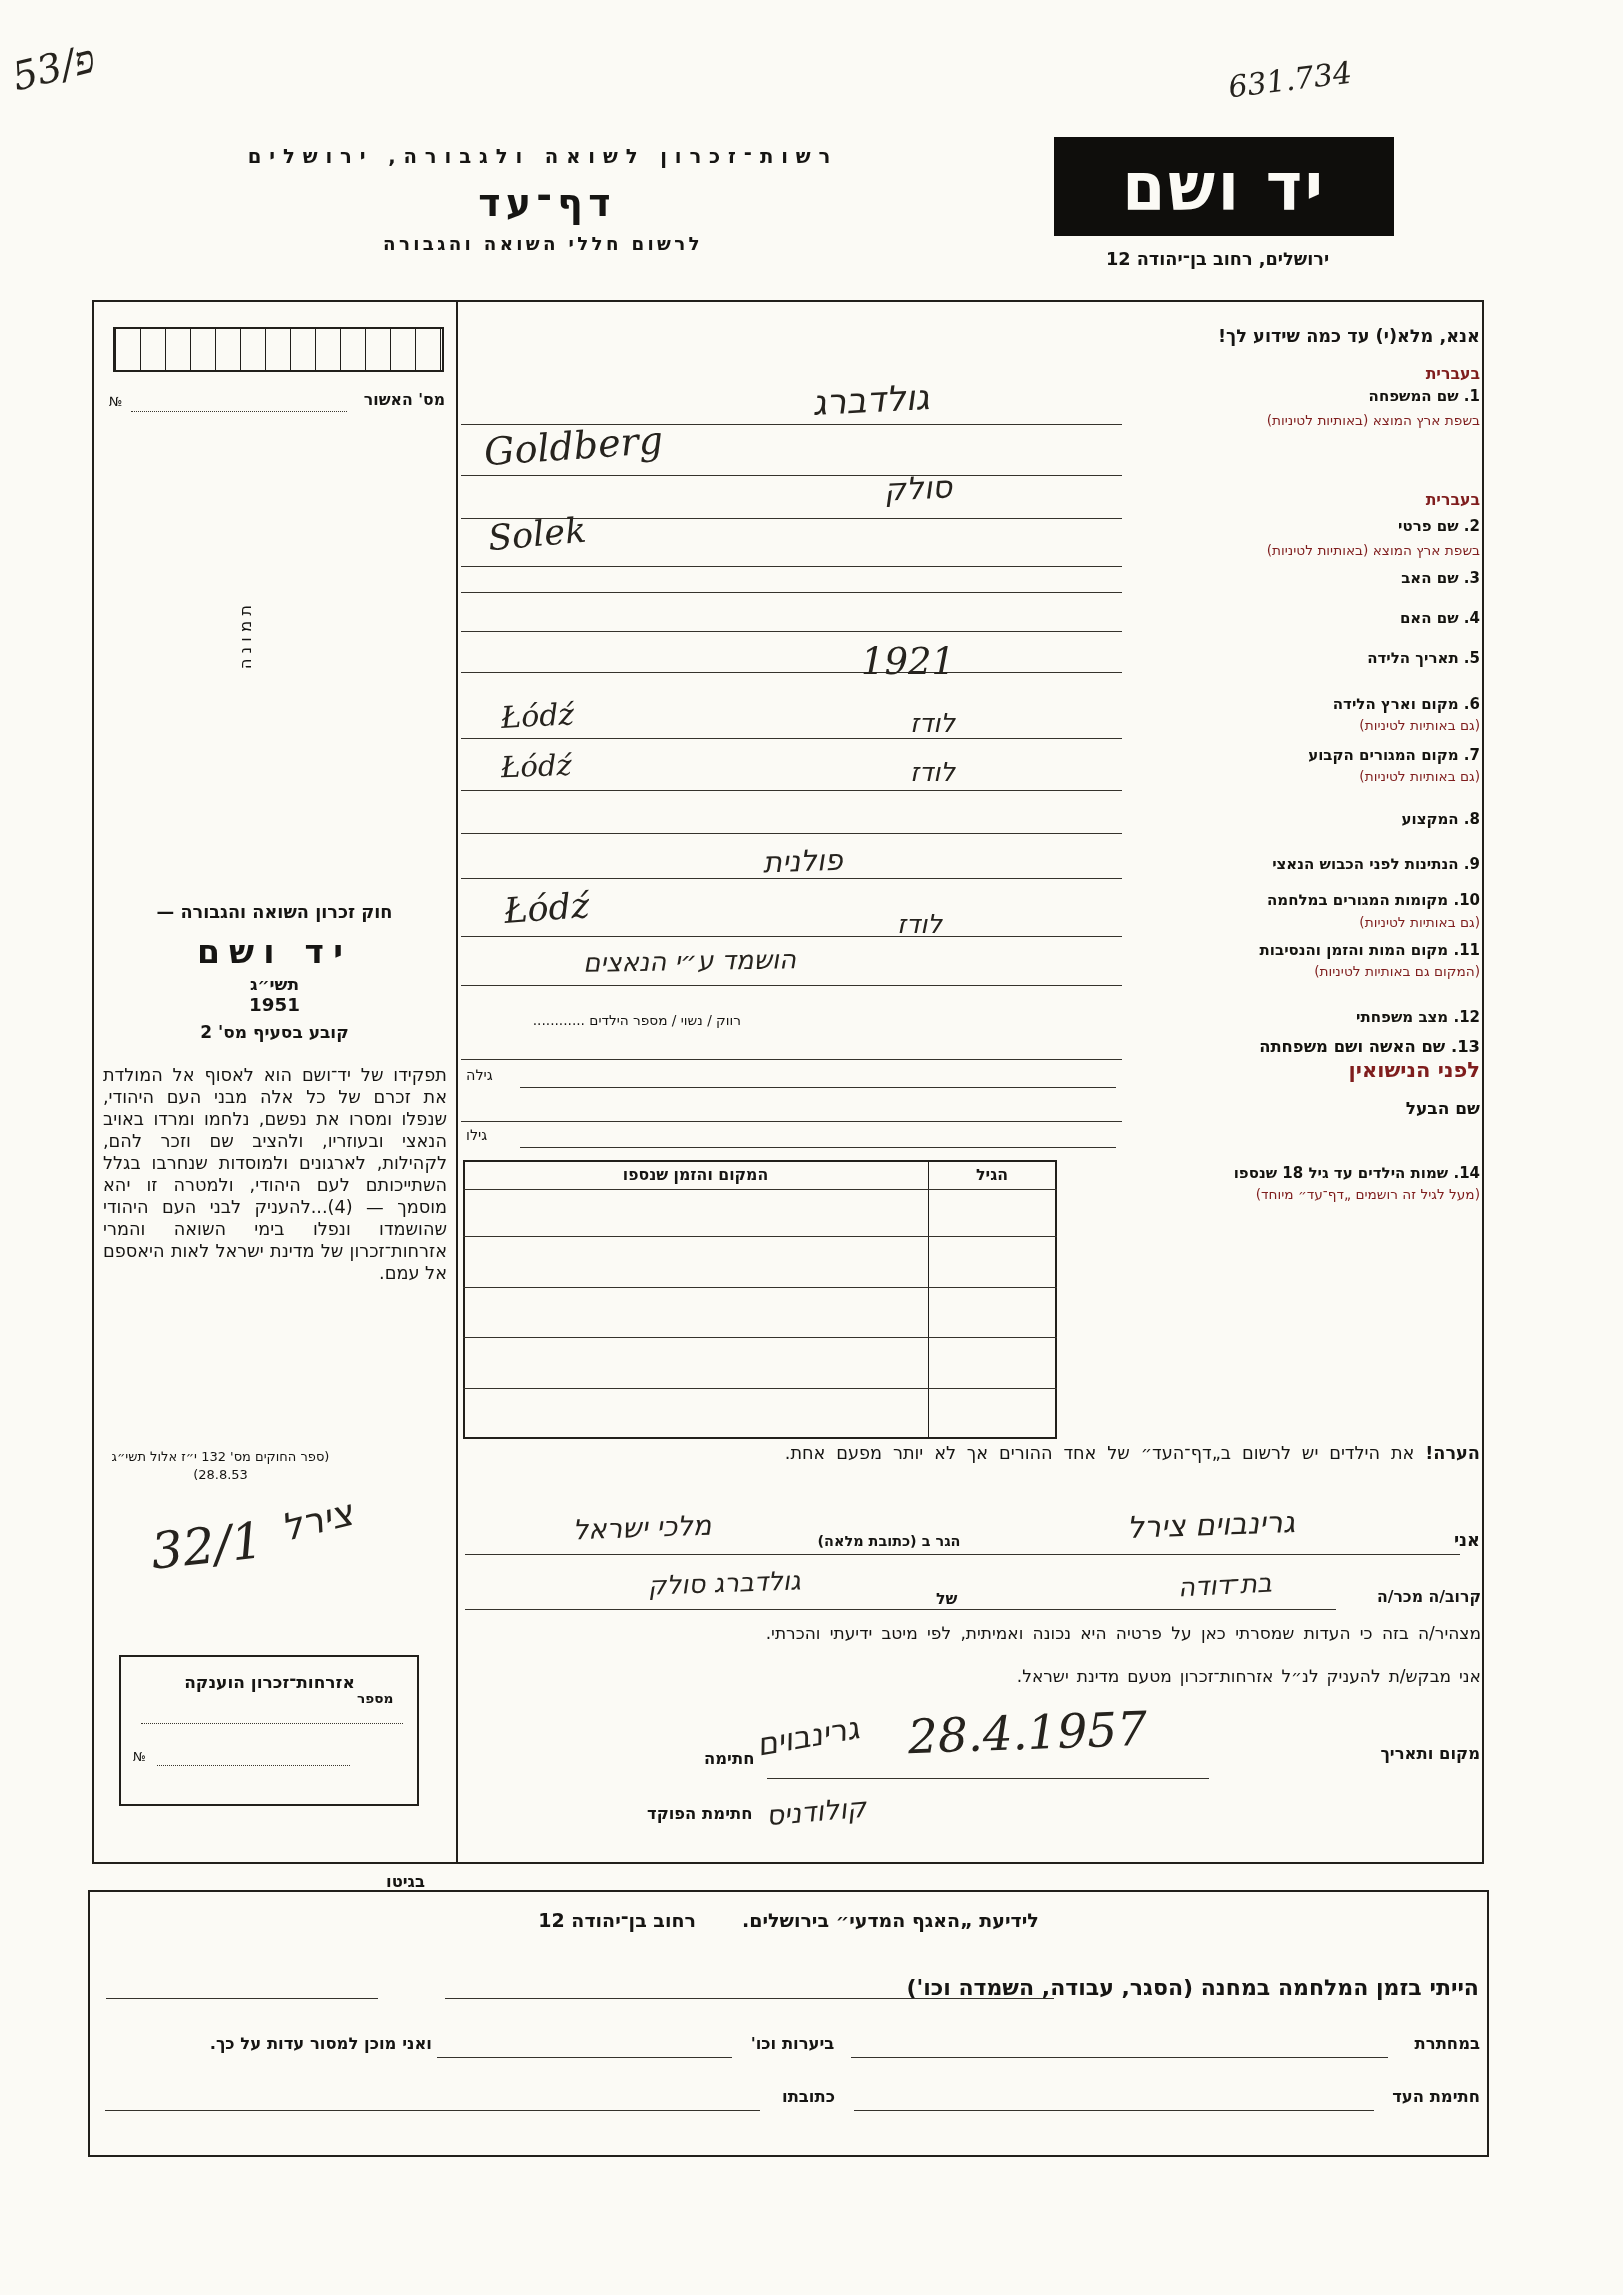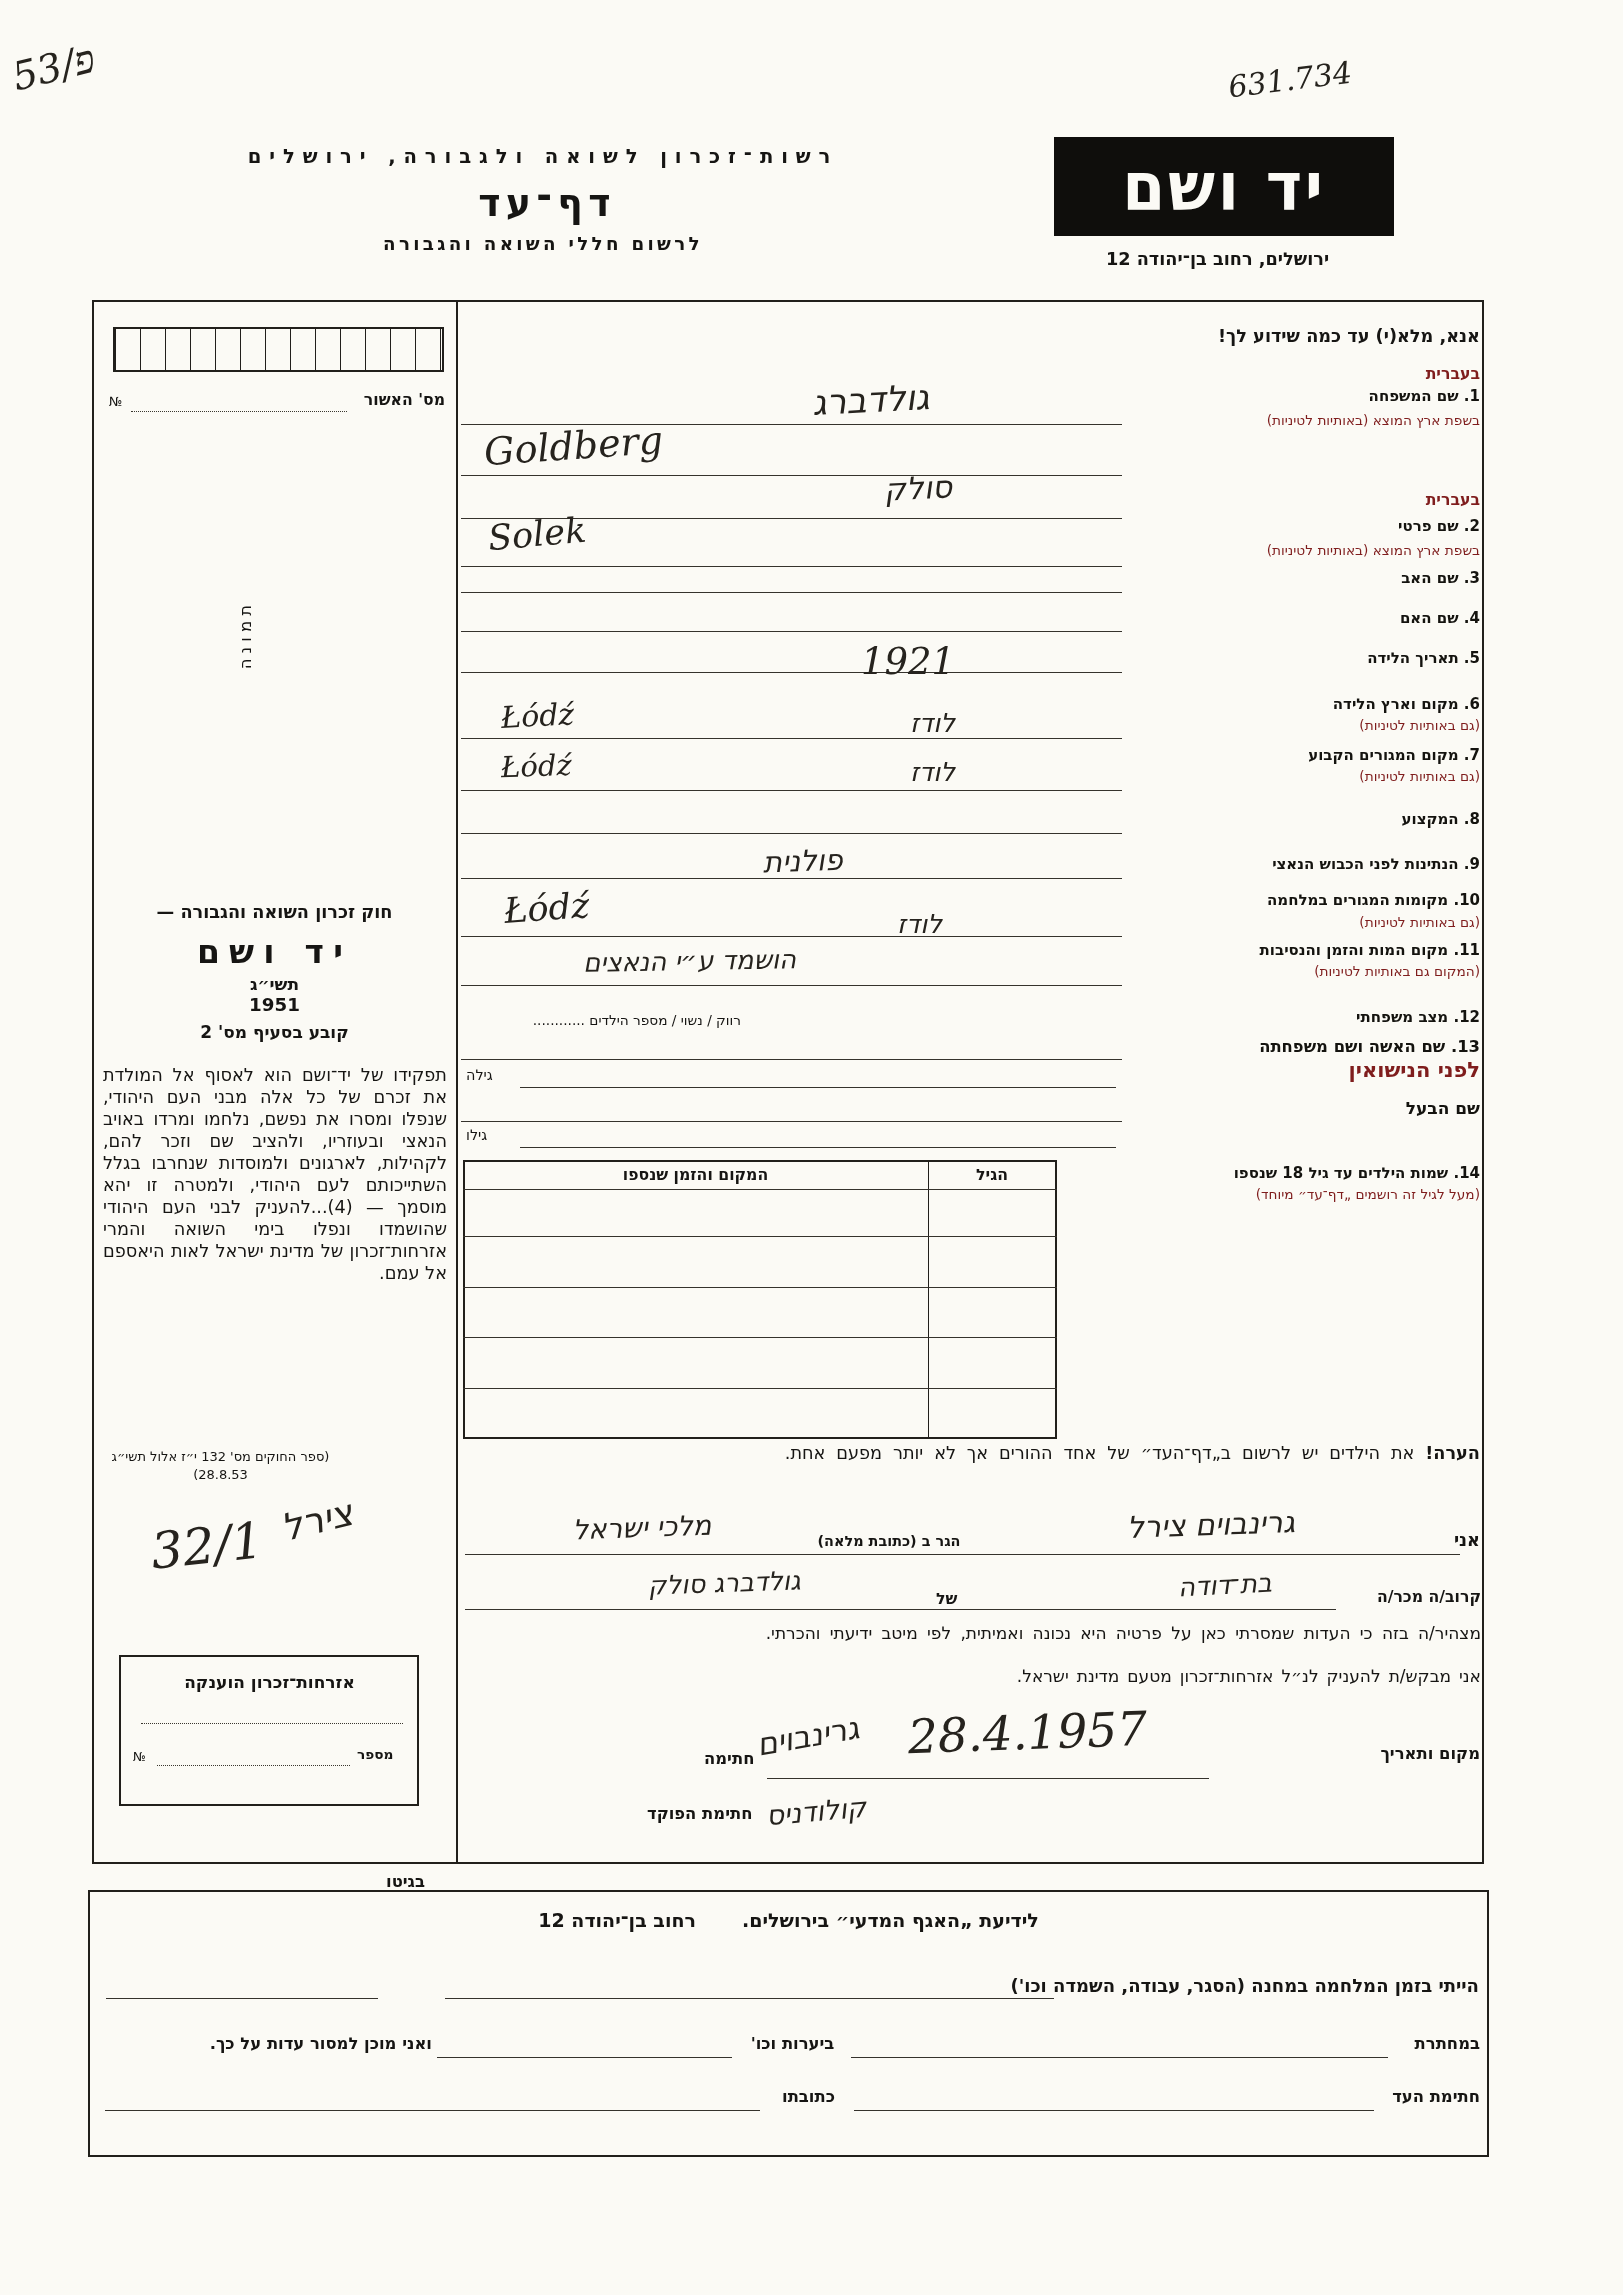--- a/index.html
+++ b/index.html
@@ -168,31 +168,31 @@
   <div class="abs hw c" style="left:864px;top:1705px;width:327px;font-size:47px;transform:rotate(-2deg);">28.4.1957</div>
   <div class="hline" style="left:767px;top:1778px;width:442px;"></div>
   <div class="abs b nw" style="left:704px;top:1749px;font-size:16.4px;">חתימה</div>
   <div class="abs hwh" style="left:756px;top:1718px;font-size:31px;transform:rotate(-10deg);">גרינבוים</div>
   <div class="abs b nw" style="left:647px;top:1804px;font-size:16.4px;">חתימת הפוקד</div>
   <div class="abs hwh" style="left:766px;top:1795px;font-size:27.5px;transform:rotate(-5deg);">קולודניס</div>
 
   <div class="box2" style="left:119px;top:1655px;width:300px;height:151px;"></div>
   <div class="abs b c nw" style="left:126px;top:1672px;width:287px;font-size:17px;">אזרחות־זכרון הוענקה</div>
   <div class="dline" style="left:141px;top:1723px;width:262px;"></div>
-  <div class="abs b nw" style="left:357px;top:1746px;font-size:13.7px;">מספר</div>
+  <div class="abs b nw" style="left:357px;top:1690px;font-size:13.7px;">מספר</div>
   <div class="dline" style="left:157px;top:1765px;width:193px;"></div>
   <div class="abs nw" style="left:133px;top:1749px;font-size:12.4px;">№</div>
 
   <div class="box" style="left:88px;top:1890px;width:1401px;height:267px;"></div>
   <div class="abs b" style="left:219px;top:1909px;width:1139px;font-size:19px;display:flex;justify-content:center;gap:46px;white-space:nowrap;">
     <span>לידיעת „האגף המדעי״ בירושלים.</span>
     <span>רחוב בן־יהודה 12</span>
   </div>
 
-  <div class="abs b r nw" style="left:815px;top:1975px;width:664px;font-size:18px;">הייתי בזמן המלחמה במחנה (הסגר, עבודה, השמדה וכו')</div>
+  <div class="abs b r nw" style="left:815px;top:1975px;width:664px;font-size:22px;">הייתי בזמן המלחמה במחנה (הסגר, עבודה, השמדה וכו')</div>
   <div class="hline" style="left:445px;top:1998px;width:609px;"></div>
   <div class="abs b nw" style="left:386px;top:1872px;font-size:16.4px;">בגיטו</div>
   <div class="hline" style="left:106px;top:1998px;width:272px;"></div>
 
   <div class="abs b r nw" style="left:1395px;top:2034px;width:85px;font-size:16.4px;">במחתרת</div>
   <div class="hline" style="left:851px;top:2057px;width:537px;"></div>
   <div class="abs b c nw" style="left:740px;top:2034px;width:105px;font-size:16.4px;">ביערות וכו'</div>
   <div class="hline" style="left:437px;top:2057px;width:295px;"></div>
   <div class="abs b r nw" style="left:140px;top:2034px;width:292px;font-size:16.4px;">ואני מוכן למסור עדות על כך.</div>
 

